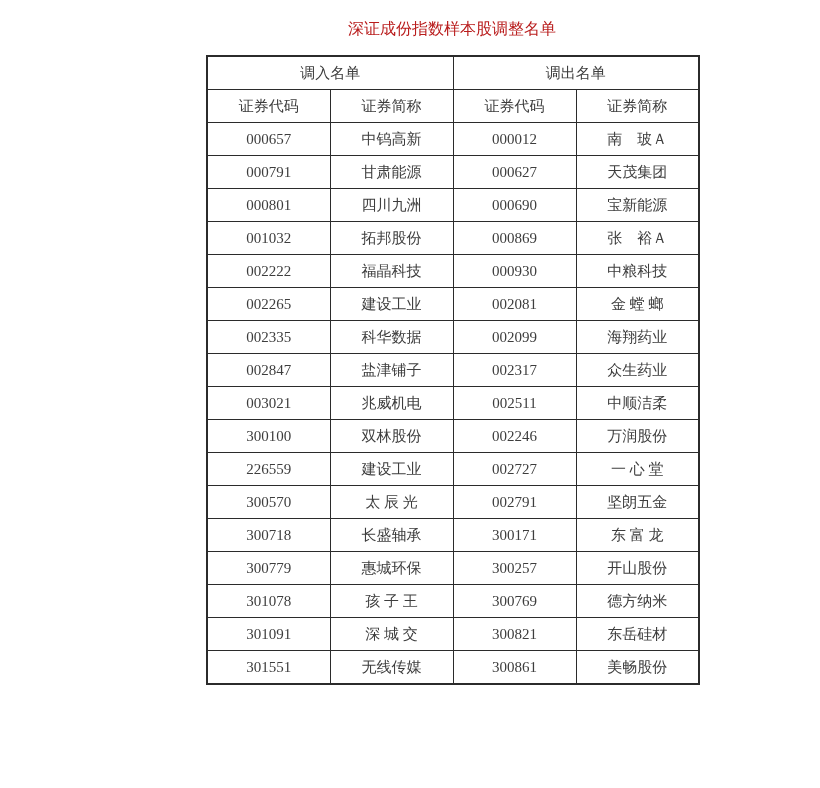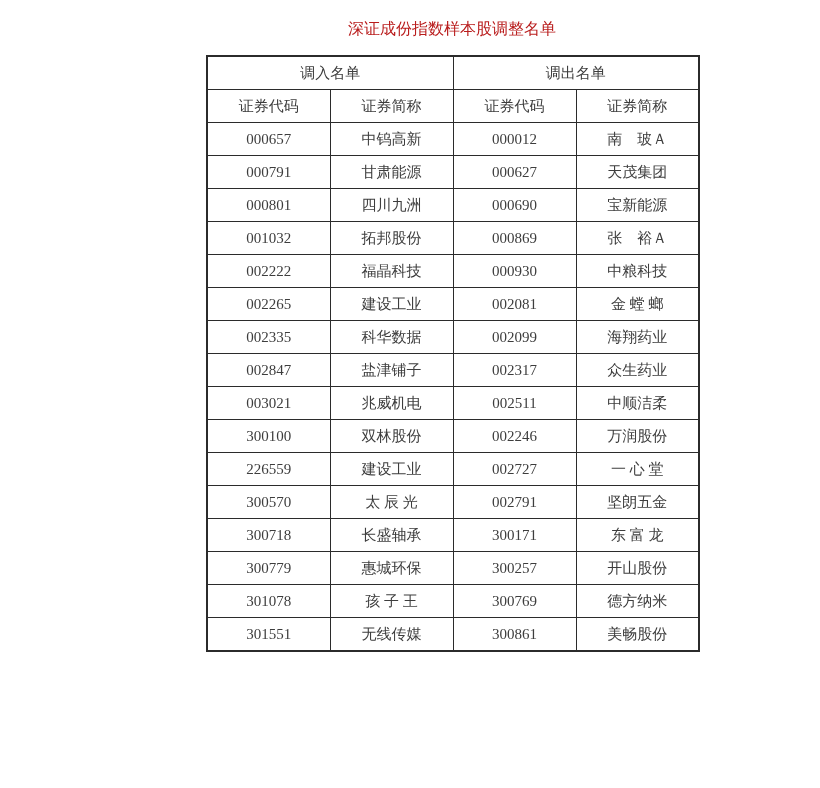--- a/index.html
+++ b/index.html
@@ -160,19 +160,25 @@
       <td>300257</td>
       <td>开山股份</td>
     </tr>
     <tr>
       <td>301078</td>
       <td>孩 子 王</td>
       <td>300769</td>
       <td>德方纳米</td>
     </tr>
     <tr>
+      <td>301091</td>
+      <td>深 城 交</td>
+      <td>300821</td>
+      <td>东岳硅材</td>
+    </tr>
+    <tr>
       <td>301551</td>
       <td>无线传媒</td>
       <td>300861</td>
       <td>美畅股份</td>
     </tr>
   </tbody>
 </table>
 
 </body></html>

